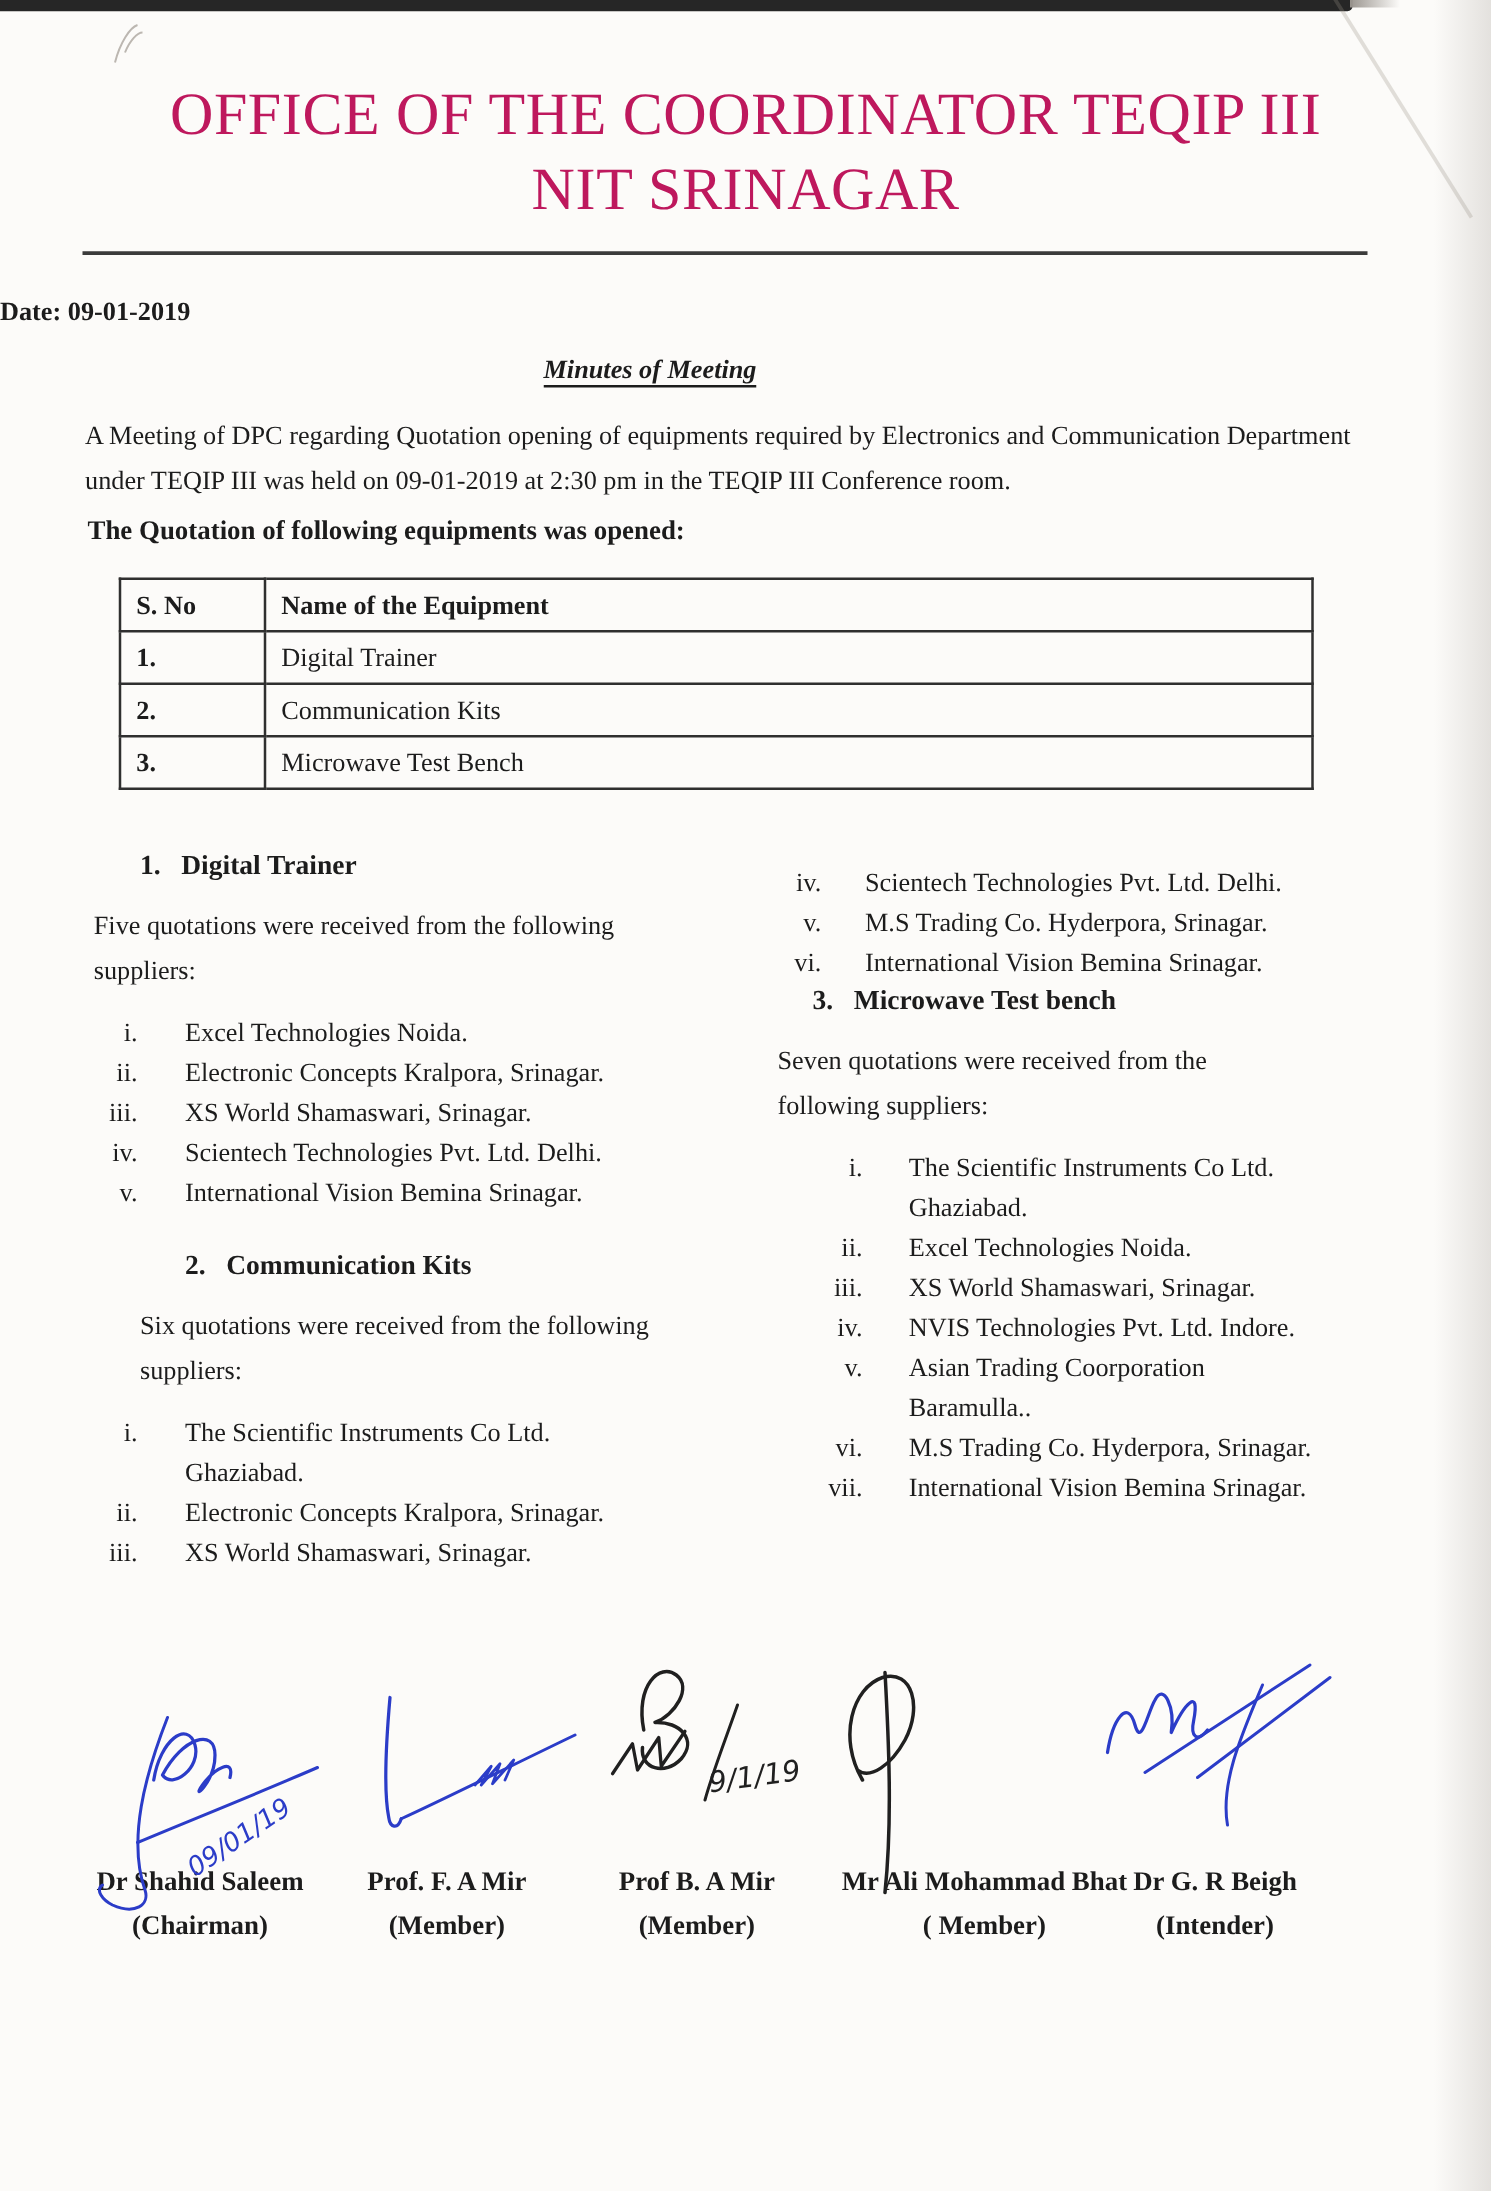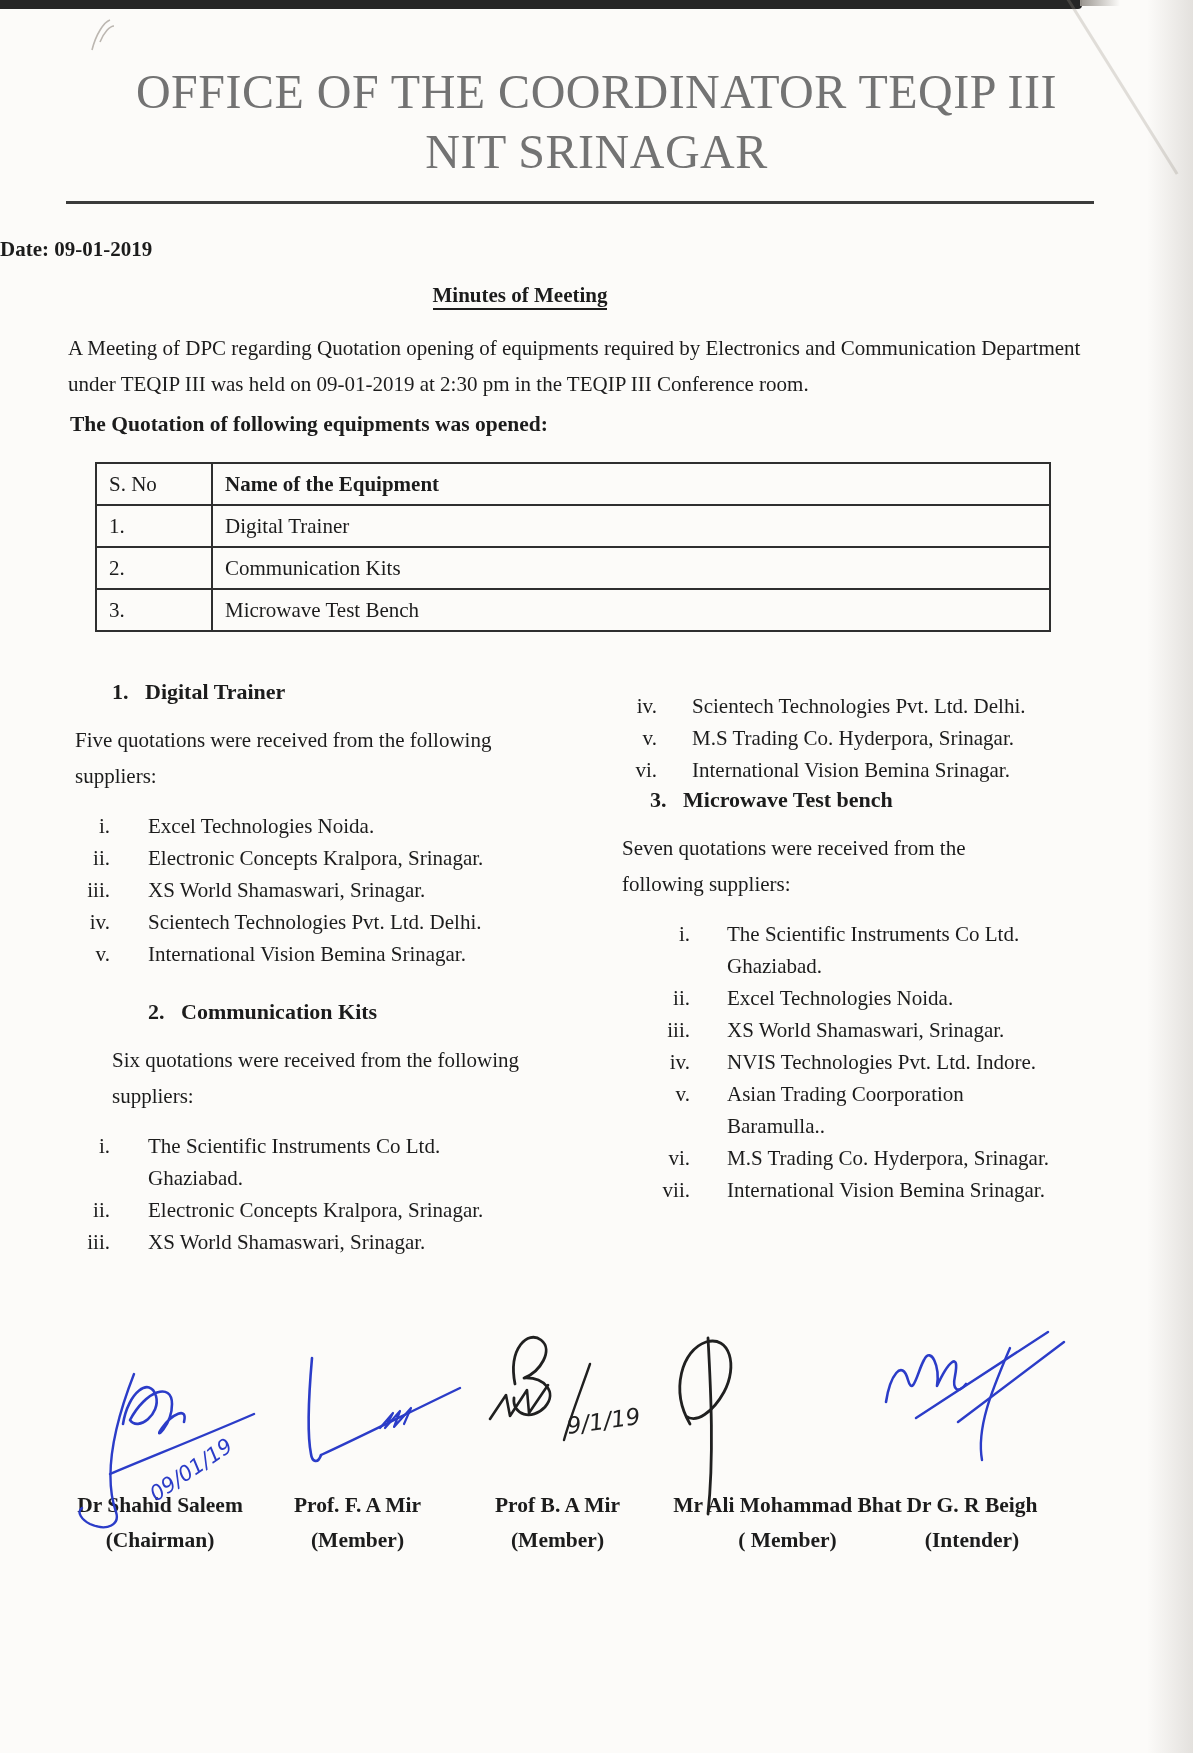--- a/index.html
+++ b/index.html
@@ -12,32 +12,32 @@
     font-family:"Liberation Serif","DejaVu Serif",serif;
     color:#1c1c1c;
   }
   
   .scan-top{position:absolute;left:0;top:0;width:1082px;height:9px;background:#262626;border-bottom-right-radius:4px;}
   .scan-top-fade{position:absolute;left:1080px;top:0;width:40px;height:6px;background:linear-gradient(to right,#9a958f,rgba(255,255,255,0));}
   .scan-right{position:absolute;right:0;top:0;width:46px;height:100%;background:linear-gradient(to right,rgba(255,255,255,0),rgba(140,132,124,0.22));}
   .scan-crease{position:absolute;left:1120px;top:-20px;width:3px;height:210px;background:rgba(150,142,132,0.28);transform:rotate(-32deg);}
   .pencil-mark{position:absolute;left:86px;top:16px;color:#b9b4ae;}
   
-  .letterhead{position:absolute;left:0;top:62px;width:100%;text-align:center;font-size:48px;letter-spacing:0.5px;line-height:60px;color:#737373;}
+  .letterhead{position:absolute;left:0;top:62px;width:100%;text-align:center;font-size:48px;letter-spacing:0.5px;line-height:60px;color:#be185d;}
   .rule{position:absolute;left:66px;top:201px;width:1028px;height:3px;background:#3b3b3b;}
   .dateline{position:absolute;left:0;top:237px;width:1040px;font-weight:bold;font-size:21px;}
-  .doctitle{position:absolute;left:0;top:283px;width:1040px;text-align:center;font-weight:bold;font-size:21px;}
+  .doctitle{position:absolute;left:0;top:283px;width:1040px;text-align:center;font-weight:bold;font-size:21px;font-style:italic;}
   .doctitle span{border-bottom:2px solid #1c1c1c;padding-bottom:1px;}
   .intro{position:absolute;left:68px;top:330px;width:1036px;font-size:21px;line-height:36px;}
   .tablecap{position:absolute;left:70px;top:412px;font-weight:bold;font-size:21.5px;}
   
   table.equip{position:absolute;left:95px;top:462px;width:956px;border-collapse:collapse;font-size:21px;}
   table.equip td,table.equip th{border:2px solid #2f2f2f;text-align:left;padding:7px 12px;height:26px;}
   table.equip th{font-weight:bold;}
-  table.equip .sno{width:90px;font-weight:normal;}
+  table.equip .sno{width:90px;font-weight:bold;}
   
   .col{position:absolute;font-size:21px;}
   .leftcol{left:68px;top:678px;width:478px;}
   .rightcol{left:622px;top:690px;width:482px;}
   .sechead{font-weight:bold;font-size:22px;line-height:28px;}
   .sechead .snum{display:inline-block;}
   .h1pad{padding-left:44px;}
   .h2pad{padding-left:80px;margin-top:28px;}
   .h3pad{padding-left:28px;}
   .secintro{line-height:36px;margin-top:16px;}

